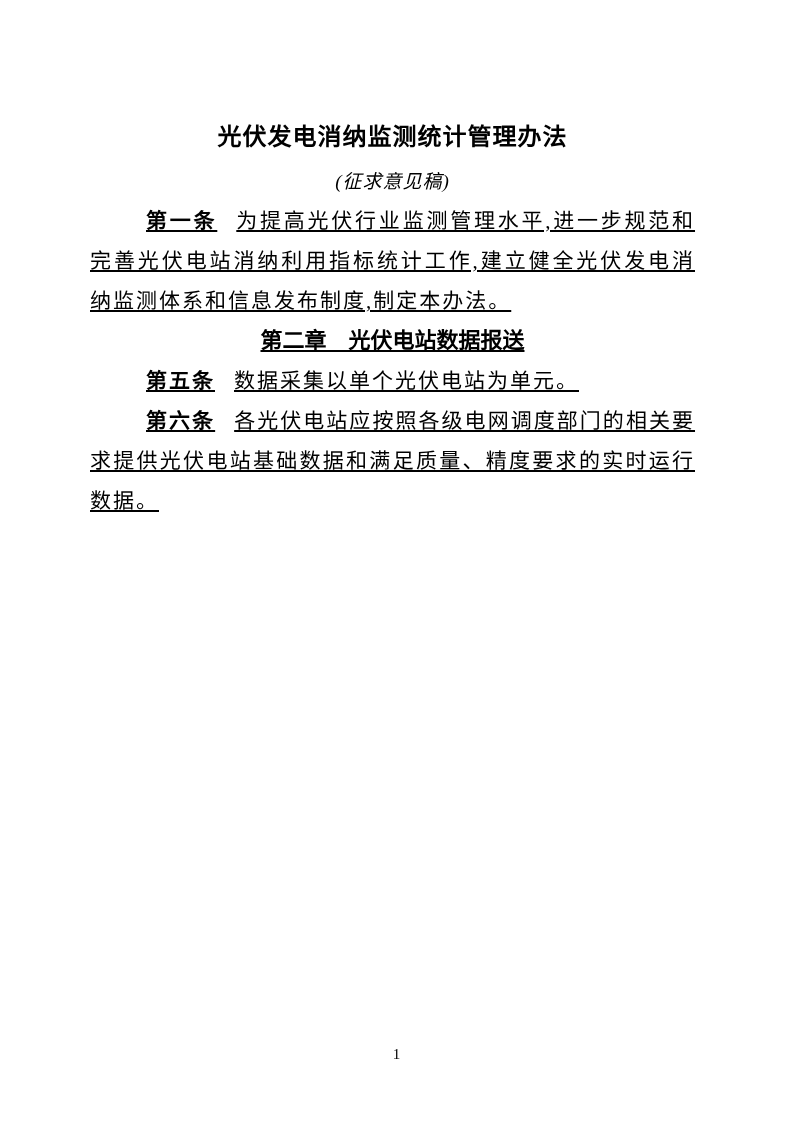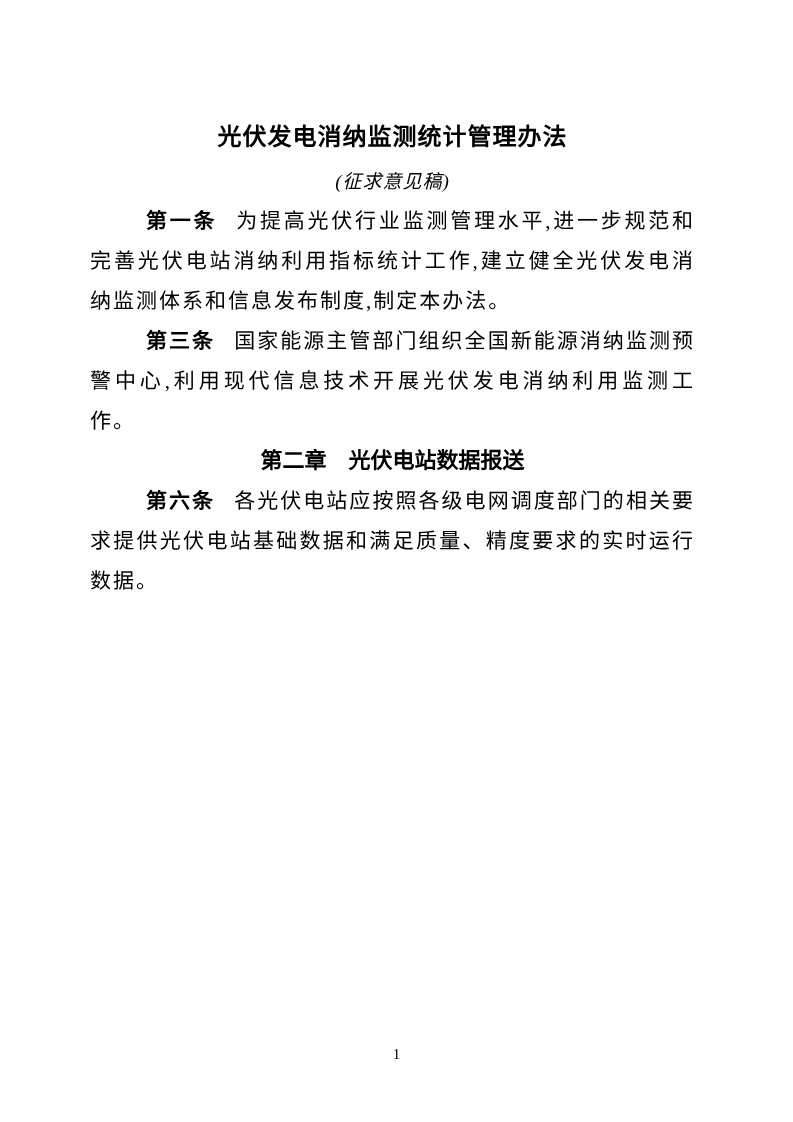--- a/index.html
+++ b/index.html
@@ -44,20 +44,21 @@
     font-size: 22px;
     line-height: 38px;
   }
   .chapter-heading.in-flow {
     margin: 0;
     line-height: 40px;
     text-align: center;
   }
   .body-text {
     margin-top: 5px;
+    text-decoration: underline;
   }
   .body-text p {
     margin: 0;
     font-size: 21px;
     line-height: 40px;
     letter-spacing: 2px;
     text-align: justify;
     text-indent: 56px;
   }
   .article-label {
@@ -84,25 +85,25 @@
   <h1 class="doc-title">光伏发电消纳监测统计管理办法</h1>
 
   <p class="doc-subtitle">(征求意见稿)</p>
 
 
   <div class="body-text">
 
     <p><span class="article-label">第一条</span><span>为提高光伏行业监测管理水平,进一步规范和完善光伏电站消纳利用指标统计工作,建立健全光伏发电消纳监测体系和信息发布制度,制定本办法。</span></p>
 
 
-    <p><span class="article-label">第三条</span><span>国家能源主管部门组织全国新能源消纳监测预警中心,利用现代信息技术开展光伏发电消纳利用监测工作。</span></p>
 
 
     <h2 class="chapter-heading in-flow">第二章　光伏电站数据报送</h2>
 
+    <p><span class="article-label">第五条</span><span>数据采集以单个光伏电站为单元。</span></p>
 
     <p><span class="article-label">第六条</span><span>各光伏电站应按照各级电网调度部门的相关要求提供光伏电站基础数据和满足质量、精度要求的实时运行数据。</span></p>
 
 
   </div>
 
   <div class="page-number">1</div>
 
 </div>
 

